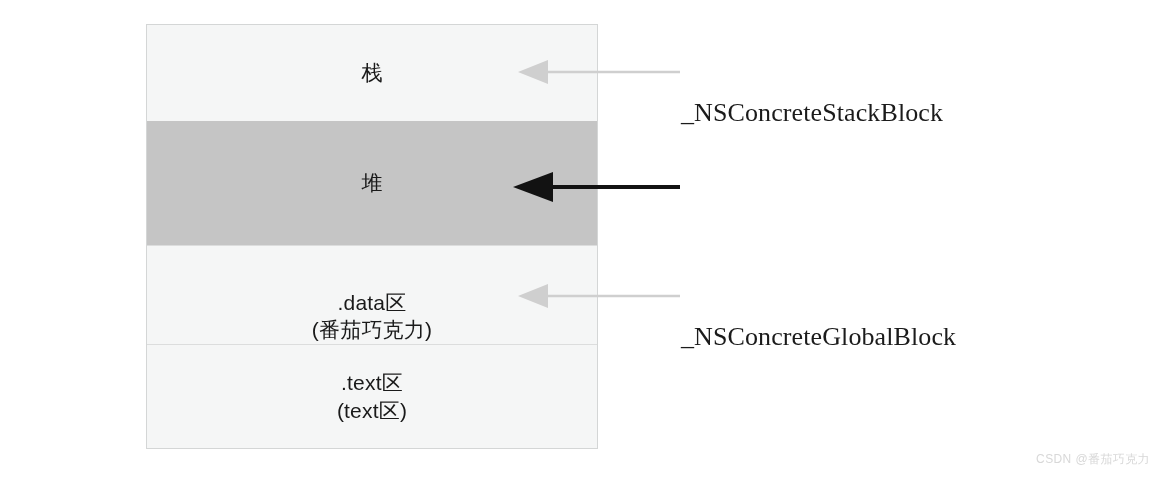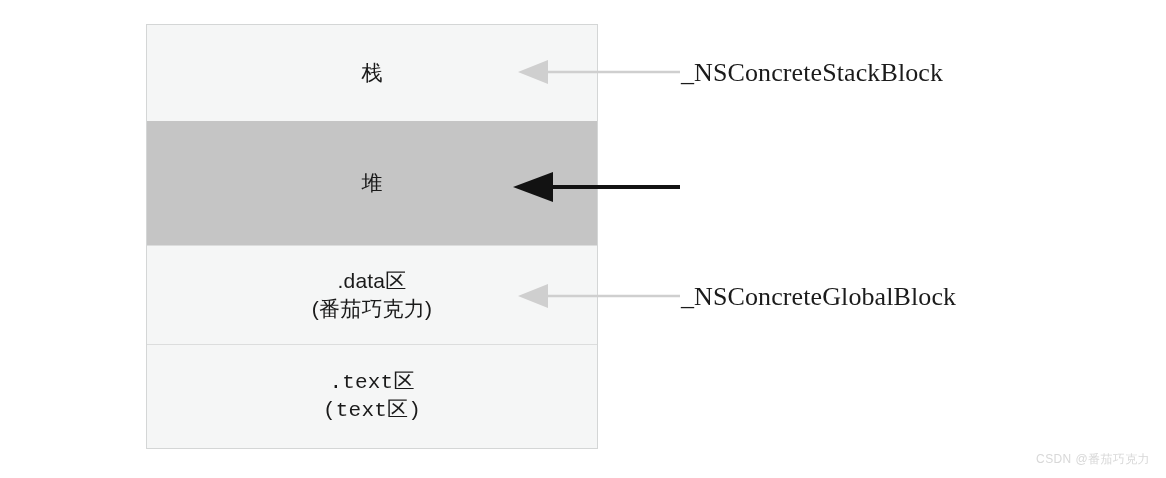--- a/index.html
+++ b/index.html
@@ -45,43 +45,44 @@
   .mem-section .line {
     font-size: 21px;
     line-height: 1.32;
     letter-spacing: 0.2px;
     white-space: nowrap;
   }
 
   #section-stack  { top: 0px;   height: 96px;  background: #f5f6f6; }
   #section-heap   { top: 96px;  height: 124px; background: #c5c5c5; }
   #section-data   { top: 220px; height: 99px;  background: #f5f6f6;
+                    border-top: 1px solid #dcdddd; justify-content: flex-end; }
+  #section-text   { top: 319px; height: 104px; background: #f5f6f6;
                     border-top: 1px solid #dcdddd; }
-  #section-text   { top: 319px; height: 104px; background: #f5f6f6;
-                    border-top: 1px solid #dcdddd; font-family: Liberation Mono, monospace; }
 
   
   .arrow {
     position: absolute;
     height: 34px;
     display: block;
   }
   #arrow-stack  { left: 512px; top: 55px;  width: 168px; }
   #arrow-malloc { left: 508px; top: 170px; width: 172px; }
   #arrow-global { left: 512px; top: 279px; width: 168px; }
 
   
   .block-label {
     position: absolute;
     left: 681px;
     font-family: "Liberation Serif", "DejaVu Serif", serif;
     font-size: 26px;
     color: #1b1b1b;
     white-space: nowrap;
     letter-spacing: 0.1px;
+    margin-top: 40px;
   }
   #label-stack  { top: 58px;  }
   #label-malloc { top: 173px; }
   #label-global { top: 282px; }
 
   
   #watermark {
     position: absolute;
     right: 16px;
     bottom: 10px;

